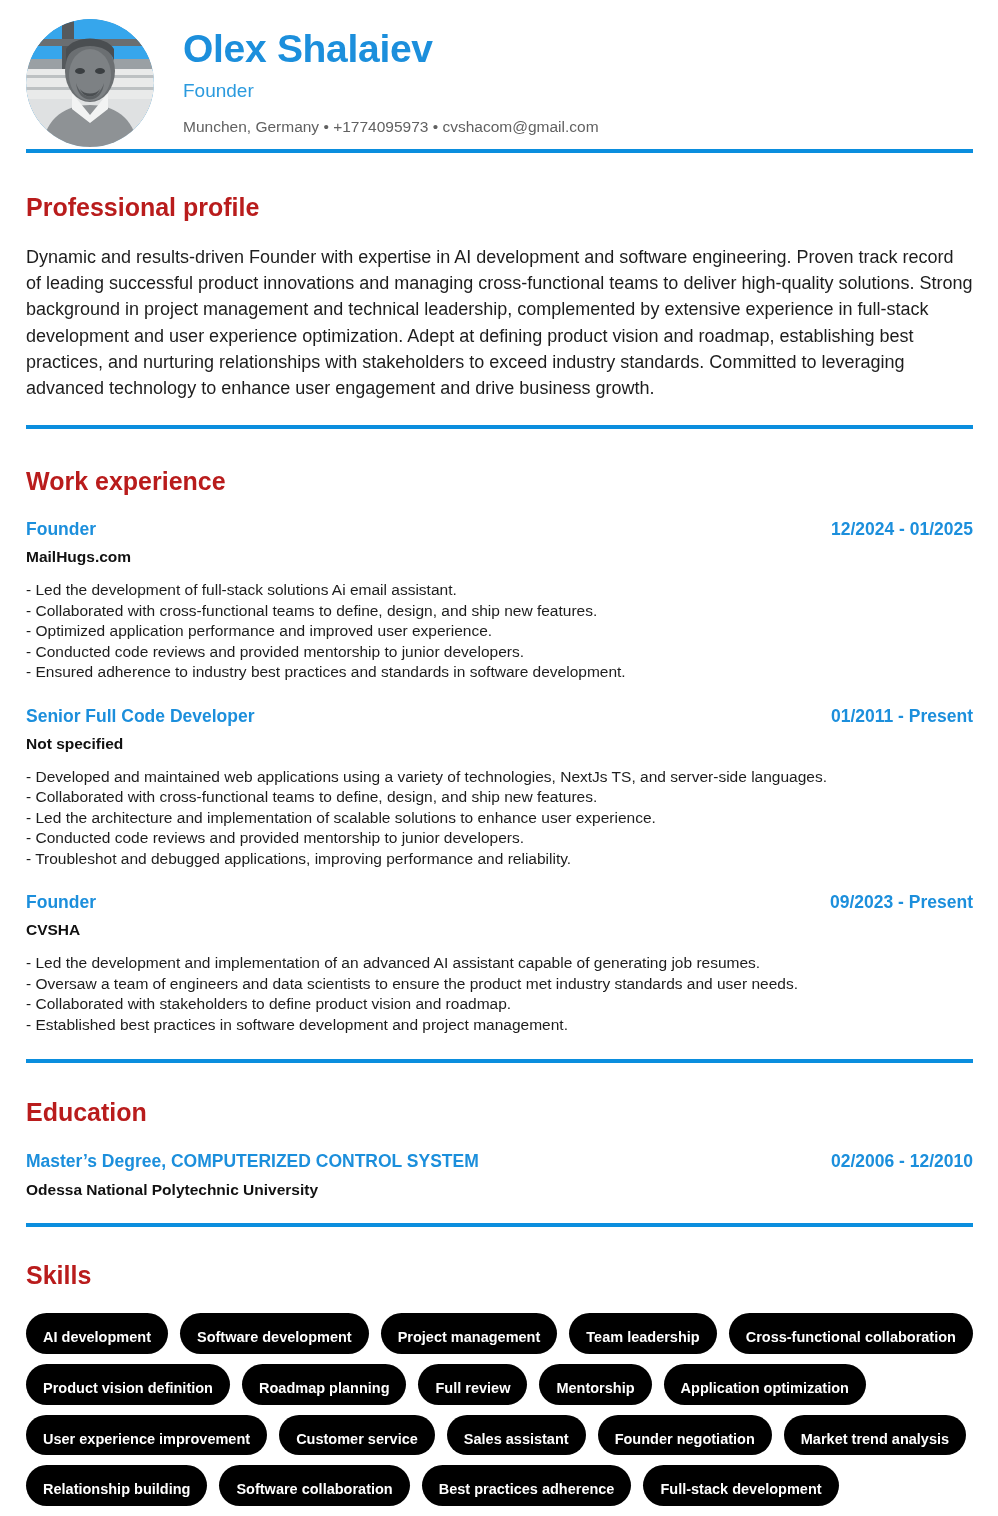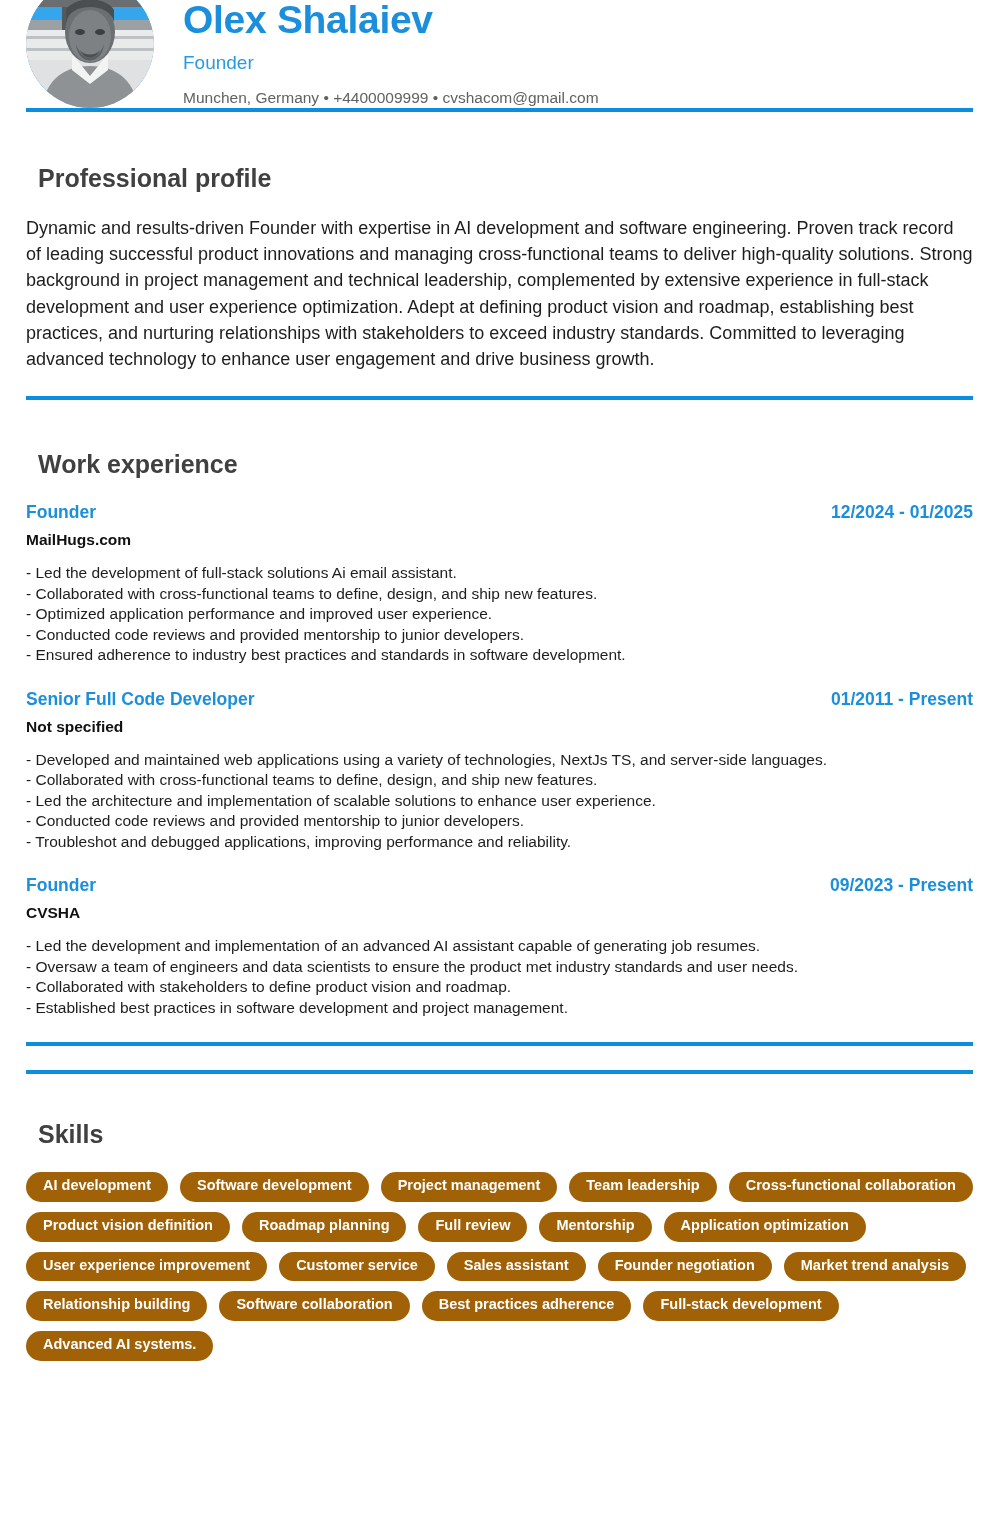--- a/index.html
+++ b/index.html
@@ -19,23 +19,23 @@
     height: 1516px;
     box-sizing: border-box;
     padding: 0 25px 0 26px;
     position: relative;
     overflow: hidden;
   }
 
   
   .header {
     display: flex;
-    align-items: flex-end;
+    align-items: center;
     padding-top: 12px;
-    height: 108px;
+    height: 149px;
     box-sizing: border-box;
   }
   .avatar {
     width: 128px;
     height: 128px;
     border-radius: 50%;
     overflow: hidden;
     flex: 0 0 128px;
     margin-top: 4px;
     position: relative;
@@ -76,22 +76,22 @@
     background: #0b8ede;
     width: 100%;
     border: 0;
     margin: 0;
   }
 
   
   .section-title {
     font-size: 25px;
     font-weight: bold;
-    color: #404040;
-    margin: 12px;
+    color: #b91c1c;
+    margin: 0;
     line-height: 1.2;
   }
   .profile-section { padding-top: 39px; }
   .profile-text {
     font-size: 18px;
     line-height: 26.2px;
     color: #1d1d1d;
     margin: 22px 0 0 0;
     max-width: 948px;
   }
@@ -154,26 +154,26 @@
 
   .skills-section { padding-top: 33px; }
   .skills-list {
     display: flex;
     flex-wrap: wrap;
     gap: 10px 12px;
     margin-top: 23px;
     max-width: 950px;
   }
   .skill-pill {
-    background: #a16207;
+    background: #000000;
     color: #ffffff;
     font-size: 14.5px;
     font-weight: bold;
     border-radius: 999px;
-    padding: 5px 17px 8px 17px;
+    padding: 16px 17px 8px 17px;
     line-height: 1.15;
     white-space: nowrap;
   }
   .spacer-top-div { margin-top: 24px; }
 </style>
 </head>
 <body>
 
 <div class="page">
 
@@ -203,21 +203,21 @@
           <ellipse cx="54" cy="52" rx="5" ry="3" fill="#3b3f42"></ellipse>
           <ellipse cx="74" cy="52" rx="5" ry="3" fill="#3b3f42"></ellipse>
           <path d="M54 70 C58 76 70 76 74 70 C70 80 58 80 54 70 Z" fill="#4a4e51"></path>
           <path d="M50 64 C56 82 72 82 78 64 C76 86 52 86 50 64 Z" fill="#5b5f62"></path>
         </g>
       </svg>
     </div>
     <div class="header-text">
       <h1 class="name">Olex Shalaiev</h1>
       <div class="role">Founder</div>
-      <div class="contact">Munchen, Germany • +4400009999 • cvshacom@gmail.com</div>
+      <div class="contact">Munchen, Germany • +1774095973 • cvshacom@gmail.com</div>
     </div>
   </div>
 
   <hr class="divider">
 
   <div class="profile-section">
     <h2 class="section-title">Professional profile</h2>
     <p class="profile-text">Dynamic and results-driven Founder with expertise in AI development and software engineering. Proven track record of leading successful product innovations and managing cross-functional teams to deliver high-quality solutions. Strong background in project management and technical leadership, complemented by extensive experience in full-stack development and user experience optimization. Adept at defining product vision and roadmap, establishing best practices, and nurturing relationships with stakeholders to exceed industry standards. Committed to leveraging advanced technology to enhance user engagement and drive business growth.</p>
   </div>
 
@@ -270,20 +270,30 @@
         <div class="bullet">- Collaborated with stakeholders to define product vision and roadmap.</div>
         <div class="bullet">- Established best practices in software development and project management.</div>
       </div>
     </div>
   </div>
 
   <div class="spacer-top-div">
     <hr class="divider">
   </div>
 
+  <div class="edu-section">
+    <h2 class="section-title">Education</h2>
+    <div class="edu-entry">
+      <div class="edu-head">
+        <span class="edu-degree">Master’s Degree, COMPUTERIZED CONTROL SYSTEM</span>
+        <span class="edu-dates">02/2006 - 12/2010</span>
+      </div>
+      <div class="edu-school">Odessa National Polytechnic University</div>
+    </div>
+  </div>
 
   <div class="spacer-top-div">
     <hr class="divider">
   </div>
 
   <div class="skills-section">
     <h2 class="section-title">Skills</h2>
     <div class="skills-list">
       <span class="skill-pill">AI development</span>
       <span class="skill-pill">Software development</span>

